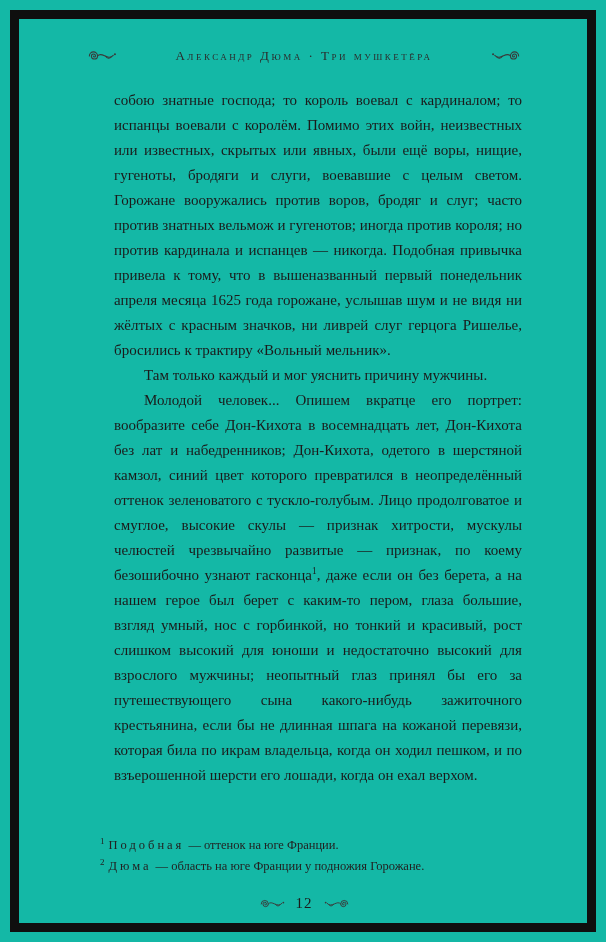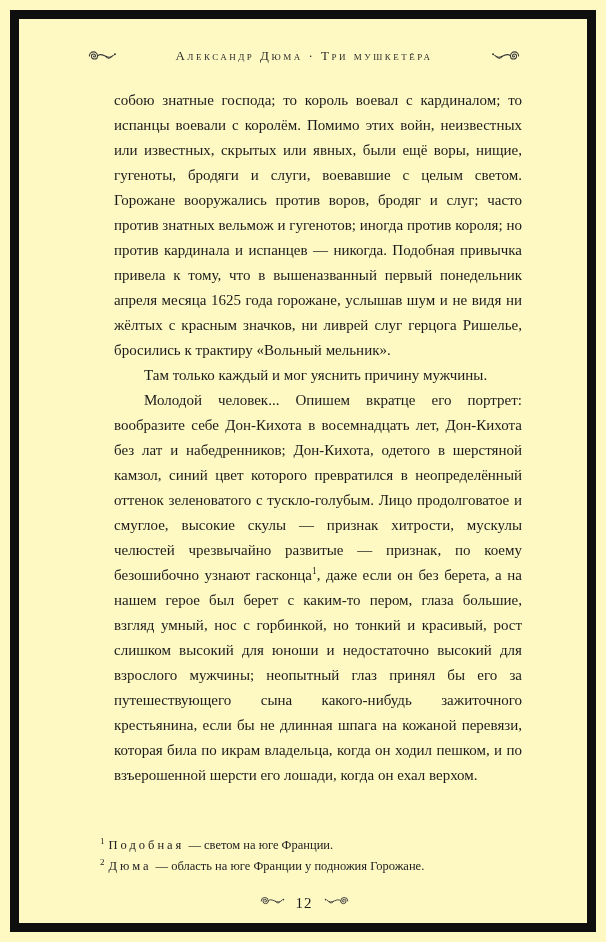--- a/index.html
+++ b/index.html
@@ -3,21 +3,21 @@
 <meta charset="utf-8">
 <style>
   * { margin:0; padding:0; box-sizing:border-box; }
   html,body { width:606px; height:942px; }
   body {
     background:#ffffff;
     font-family:"Liberation Serif","DejaVu Serif",serif;
     color:#1b1b1b;
     -webkit-font-smoothing:antialiased;
   }
-  .page { position:relative; width:606px; height:942px; background:#fef9c3; overflow:hidden; }
+  .page { position:relative; width:606px; height:942px; background:#14b8a6; overflow:hidden; }
   .frame {
     position:absolute; left:10px; top:10px; right:10px; bottom:10px;
     border:9px solid #0f0f0f; pointer-events:none;
   }
   .content {
     position:absolute; left:86px; right:84px; top:48px; bottom:30px;
     display:flex; flex-direction:column;
   }
   
   .running-head {
@@ -43,21 +43,21 @@
   .fn-ref { font-size:0.62em; line-height:0; vertical-align:super; }
   
   .footnotes {
     flex:0 0 auto; font-size:12.5px; line-height:21px;
     padding:0 0 12px 14px; color:#222;
   }
   .fn-marker { font-size:9px; line-height:0; vertical-align:super; margin-right:4px; }
   .fn-term { letter-spacing:3px; margin-right:4px; }
   
   .page-footer {
-    flex:0 0 auto; display:flex; align-items:flex-start; justify-content:center;
+    flex:0 0 auto; display:flex; align-items:center; justify-content:center;
     gap:10px; padding-top:6px;
   }
   .page-number { font-size:15px; color:#1b1b1b; letter-spacing:1px; }
   .defs { position:absolute; width:0; height:0; overflow:hidden; }
 </style>
 </head>
 <body>
 
 <svg class="defs" aria-hidden="true">
   <symbol id="flourish-sym" viewBox="0 0 44 18">
@@ -86,21 +86,21 @@
     </header>
 
     <main class="body-text">
       <p class="para no-indent"><span>собою знатные господа; то король воевал с кардиналом; то испанцы воевали с королём. Помимо этих войн, неизвестных или известных, скрытых или явных, были ещё воры, нищие, гугеноты, бродяги и слуги, воевавшие с целым светом. Горожане вооружались против воров, бродяг и слуг; часто против знатных вельмож и гугенотов; иногда против короля; но против кардинала и испанцев — никогда. Подобная привычка привела к тому, что в вышеназванный первый понедельник апреля месяца 1625 года горожане, услышав шум и не видя ни жёлтых с красным значков, ни ливрей слуг герцога Ришелье, бросились к трактиру «Вольный мельник».</span></p>
       <p class="para"><span>Там только каждый и мог уяснить причину мужчины.</span></p>
       <p class="para"><span>Молодой человек... Опишем вкратце его портрет: вообразите себе Дон-Кихота в восемнадцать лет, Дон-Кихота без лат и набедренников; Дон-Кихота, одетого в шерстяной камзол, синий цвет которого превратился в неопределённый оттенок зеленоватого с тускло-голубым. Лицо продолговатое и смуглое, высокие скулы — признак хитрости, мускулы челюстей чрезвычайно развитые — признак, по коему безошибочно узнают гасконца</span><sup class="fn-ref">1</sup><span>, даже если он без берета, а на нашем герое был берет с каким-то пером, глаза большие, взгляд умный, нос с горбинкой, но тонкий и красивый, рост слишком высокий для юноши и недостаточно высокий для взрослого мужчины; неопытный глаз принял бы его за путешествующего сына какого-нибудь зажиточного крестьянина, если бы не длинная шпага на кожаной перевязи, которая била по икрам владельца, когда он ходил пешком, и по взъерошенной шерсти его лошади, когда он ехал верхом.</span></p>
     </main>
 
     <div class="footnotes">
       <div class="footnote">
-        <sup class="fn-marker">1</sup><span class="fn-term">Подобная</span><span class="fn-text">— светом на юге Франции.</span>
+        <sup class="fn-marker">1</sup><span class="fn-term">Подобная</span><span class="fn-text">— оттенок на юге Франции.</span>
       </div>
       <div class="footnote">
         <sup class="fn-marker">2</sup><span class="fn-term">Дюма</span><span class="fn-text">— область на юге Франции у подножия Горожане.</span>
       </div>
     </div>
 
     <footer class="page-footer">
       <svg class="fl fl-foot">
           <use href="#flourish-sym"></use>
         </svg>

